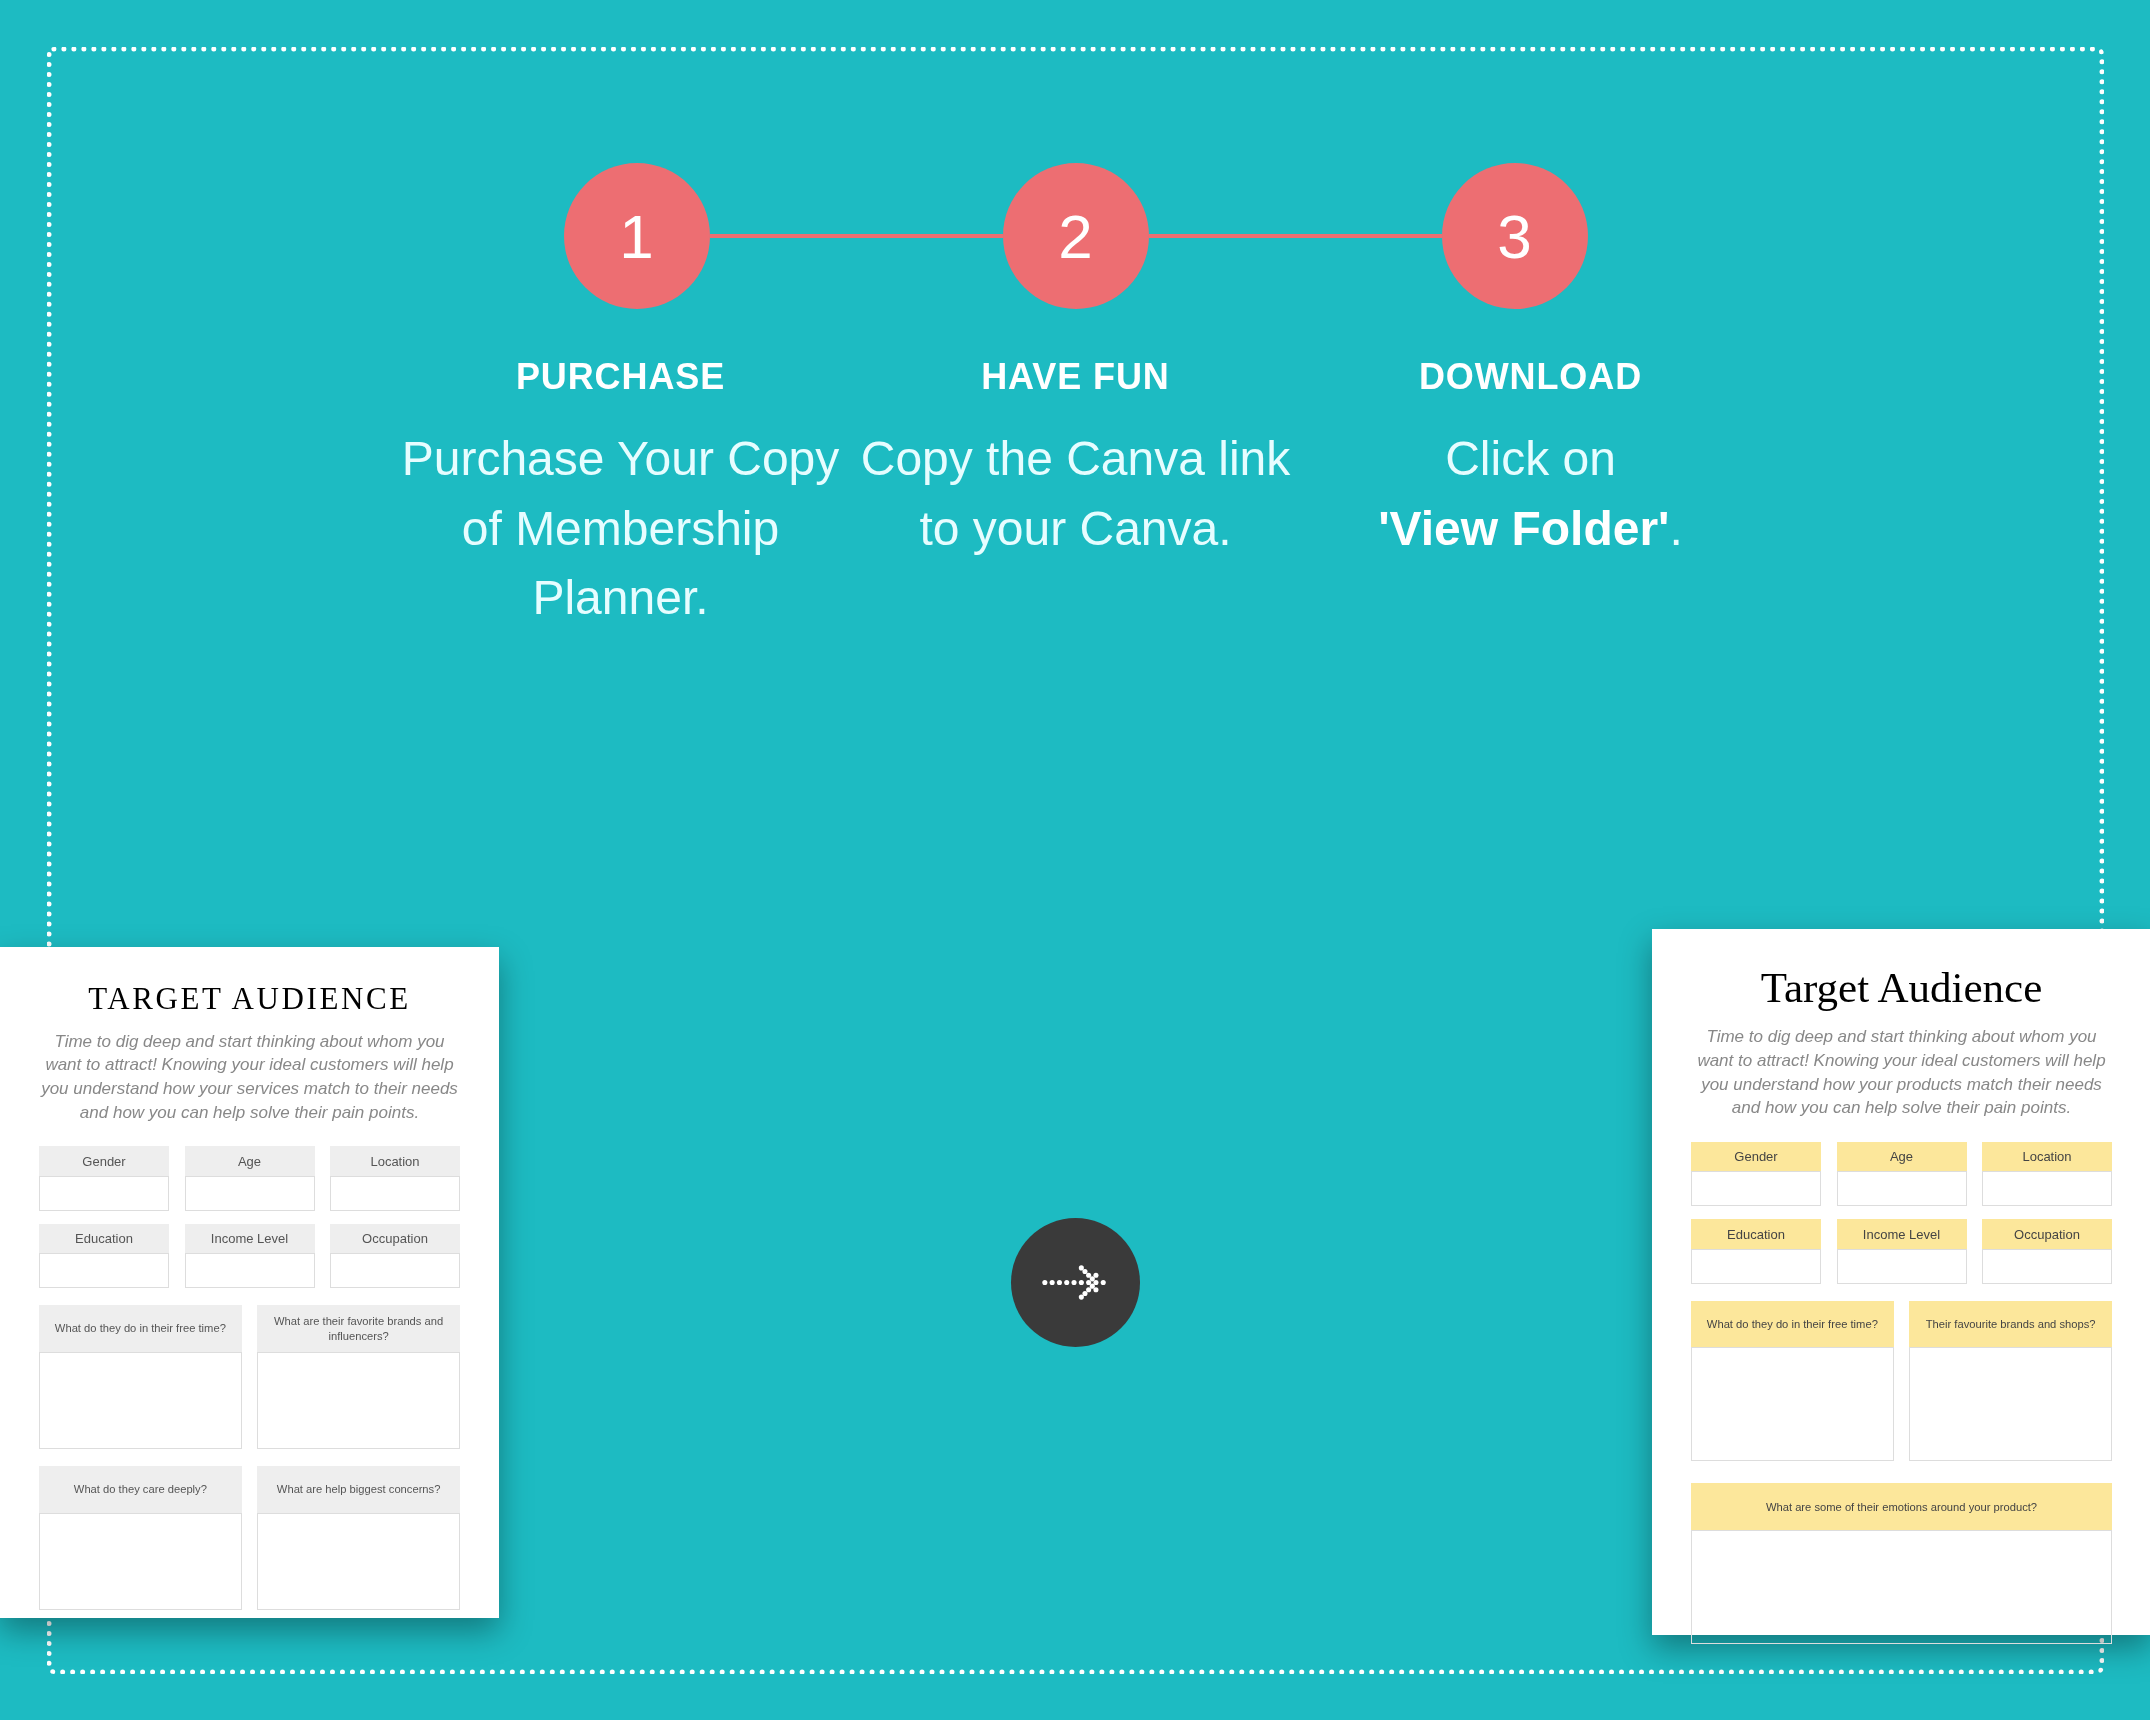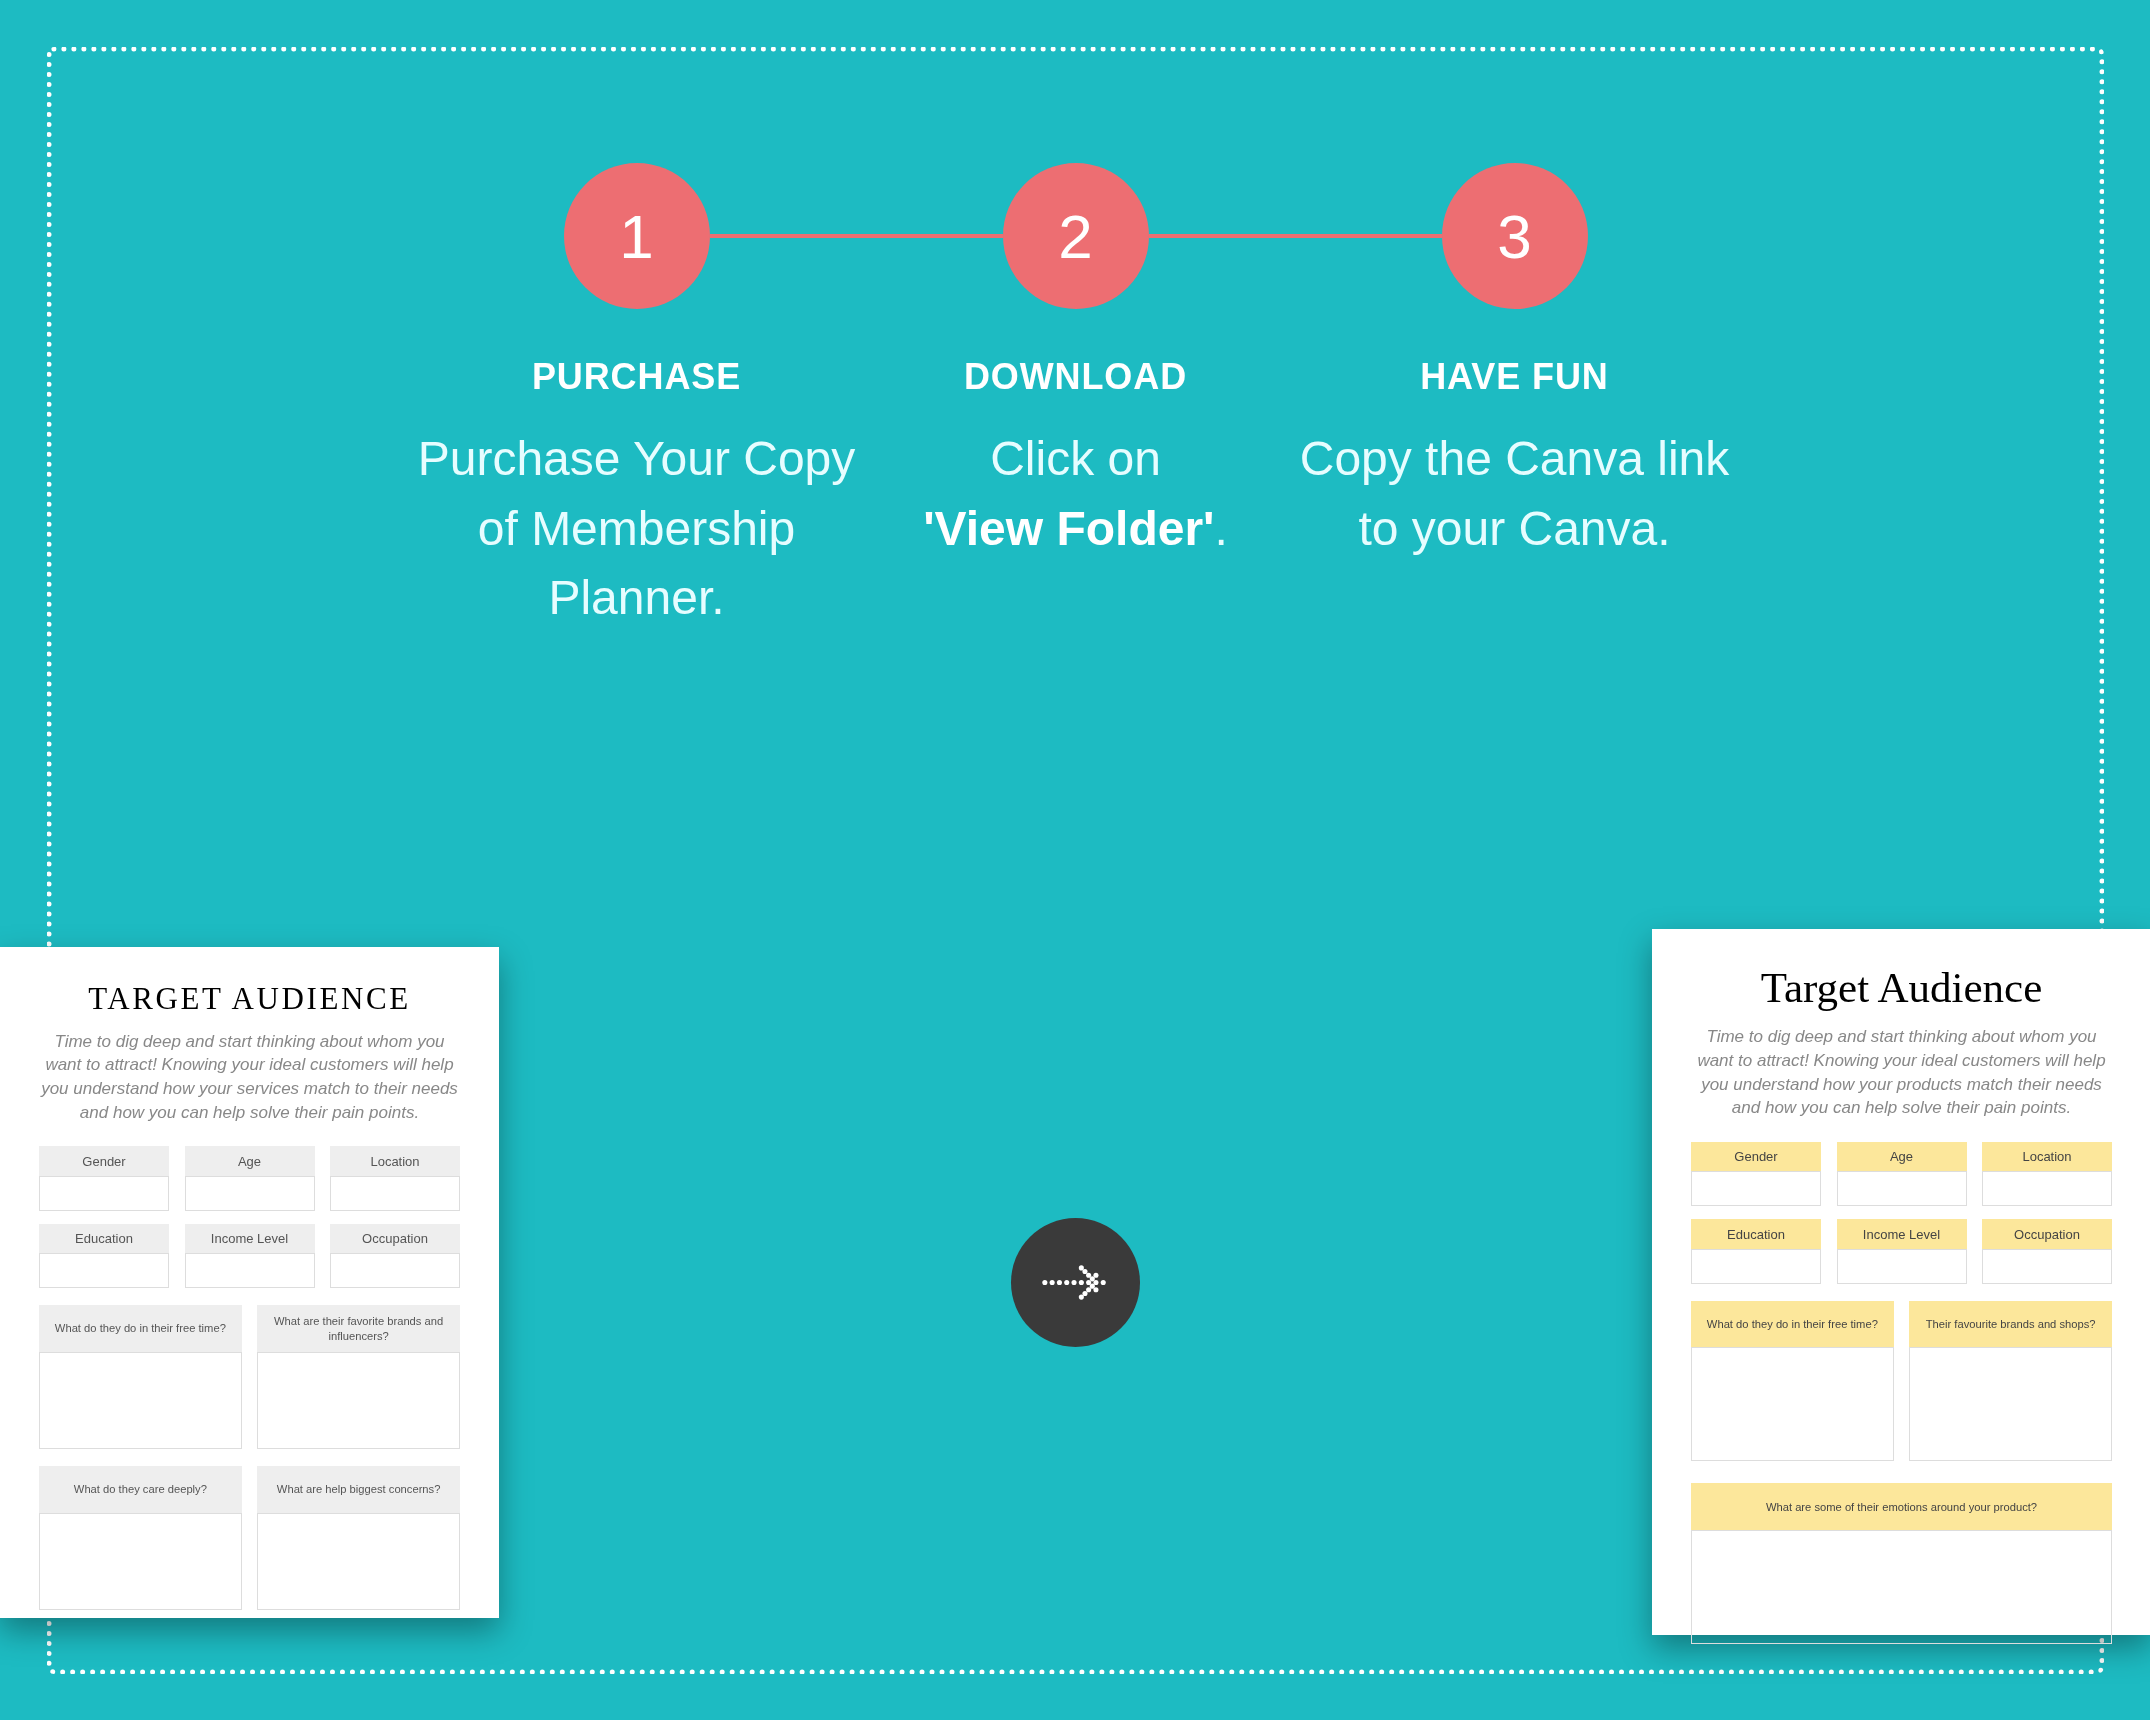--- a/index.html
+++ b/index.html
@@ -48,20 +48,21 @@
   }
   .step-line {
     width: 293px;
     height: 4.3px;
     background: #ed6e72;
   }
   .step-labels {
     display: flex;
     justify-content: center;
     margin-top: 47px;
+    gap: 16px;
   }
   .step-col {
     width: 439px;
     text-align: center;
     color: #fff;
   }
   .step-title {
     font-weight: 800;
     font-size: 36px;
     letter-spacing: 0.9px;
@@ -222,29 +223,29 @@
     <div class="step-line"></div>
     <div class="step-circle">3</div>
   </div>
 
   <div class="step-labels">
     <div class="step-col">
       <div class="step-title">PURCHASE</div>
       <div class="step-desc">Purchase Your Copy of Membership Planner.</div>
     </div>
     <div class="step-col">
+      <div class="step-title">HAVE FUN</div>
+      <div class="step-desc">Copy the Canva link to your Canva.</div>
+    </div>
+    <div class="step-col">
       <div class="step-title">DOWNLOAD</div>
       <div class="step-desc">
         <span>Click  on </span><br>
         <b>'View Folder'</b><span>.</span>
       </div>
-    </div>
-    <div class="step-col">
-      <div class="step-title">HAVE FUN</div>
-      <div class="step-desc">Copy the Canva link to your Canva.</div>
     </div>
   </div>
 </div>
 
 <div class="previews">
 
   <div class="sheet">
     <h2>TARGET AUDIENCE</h2>
     <p>Time to dig deep and start thinking about whom you want to attract! Knowing your ideal customers will help you understand how your services match to their needs and how you can help solve their pain points.</p>
 

